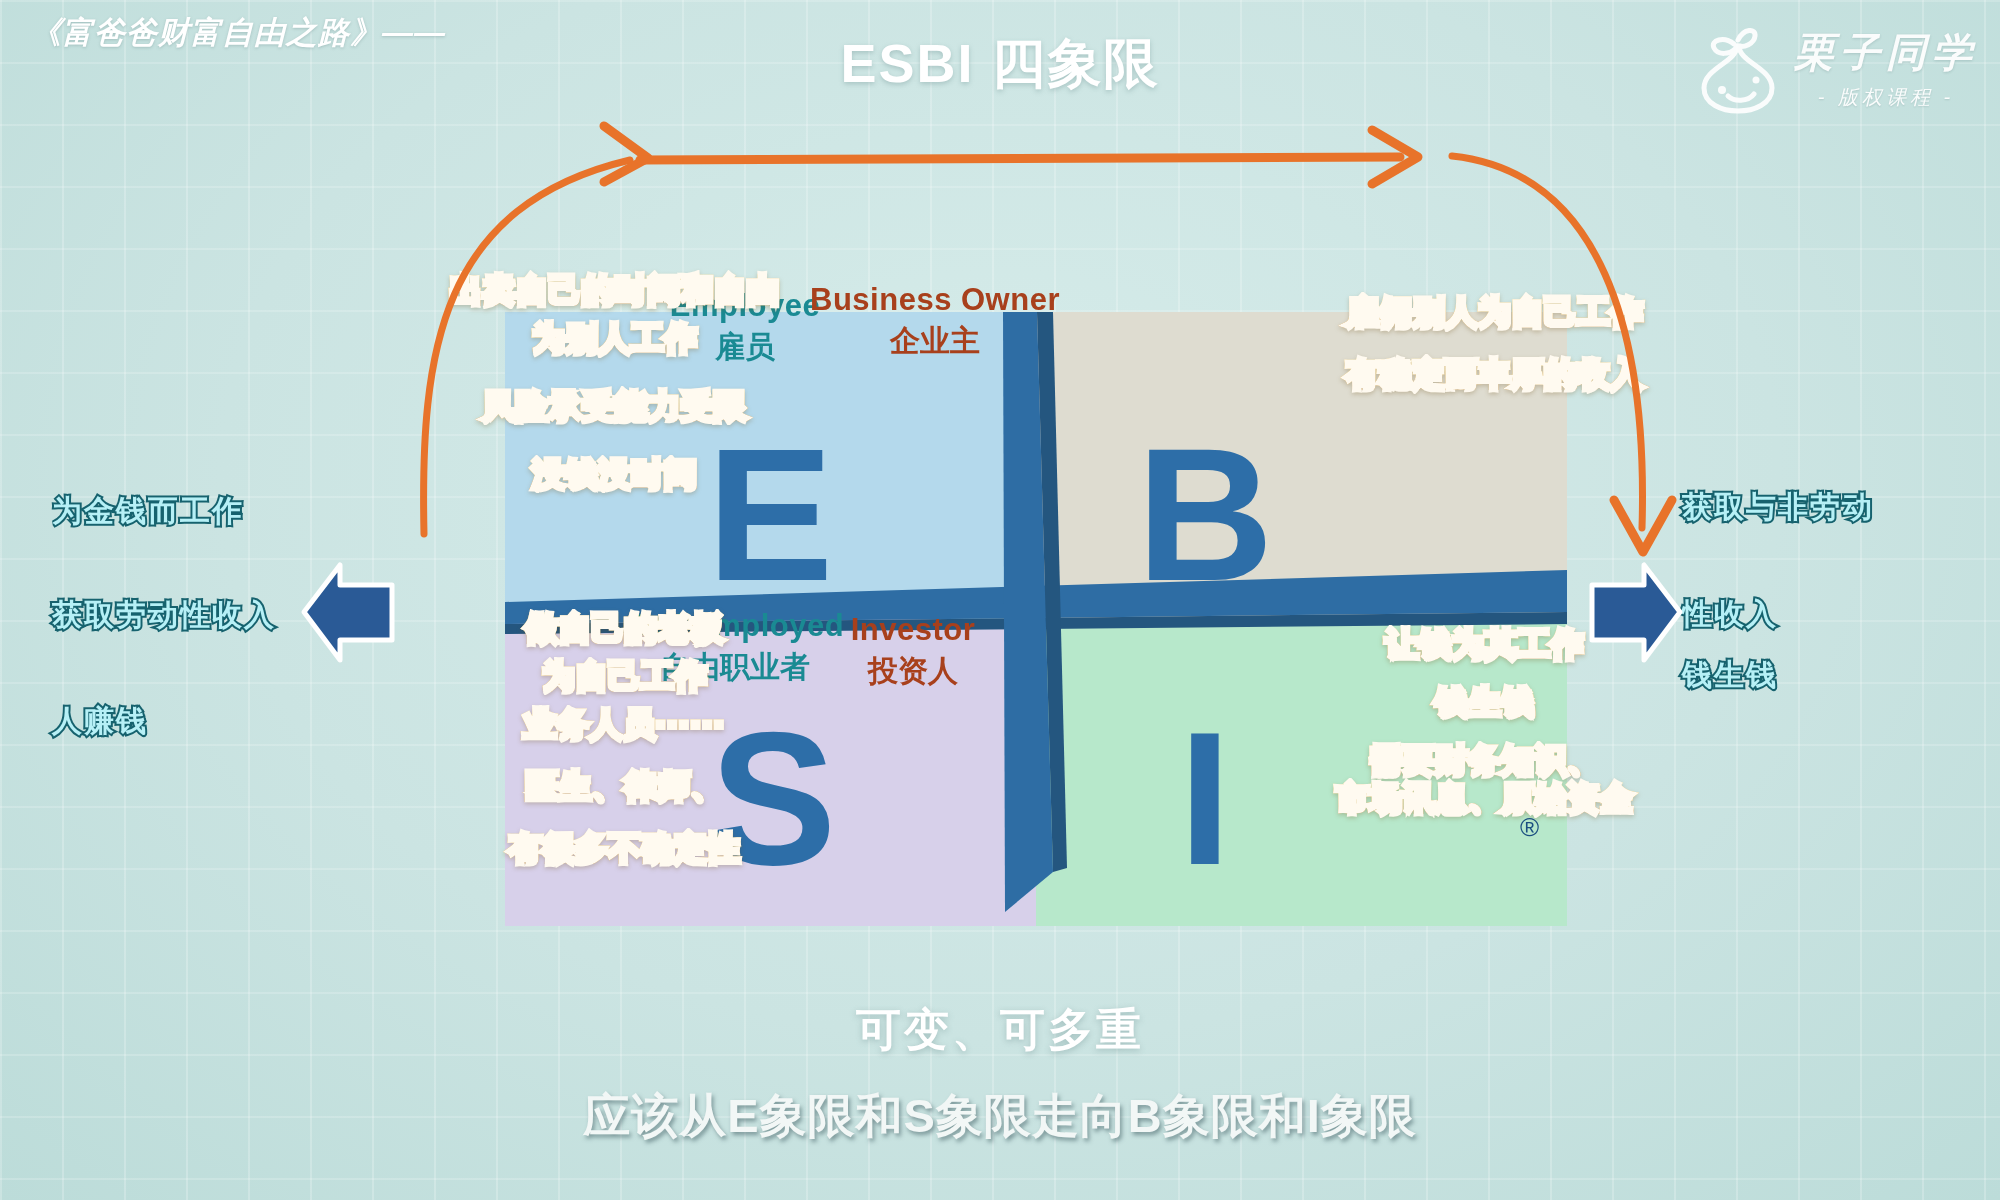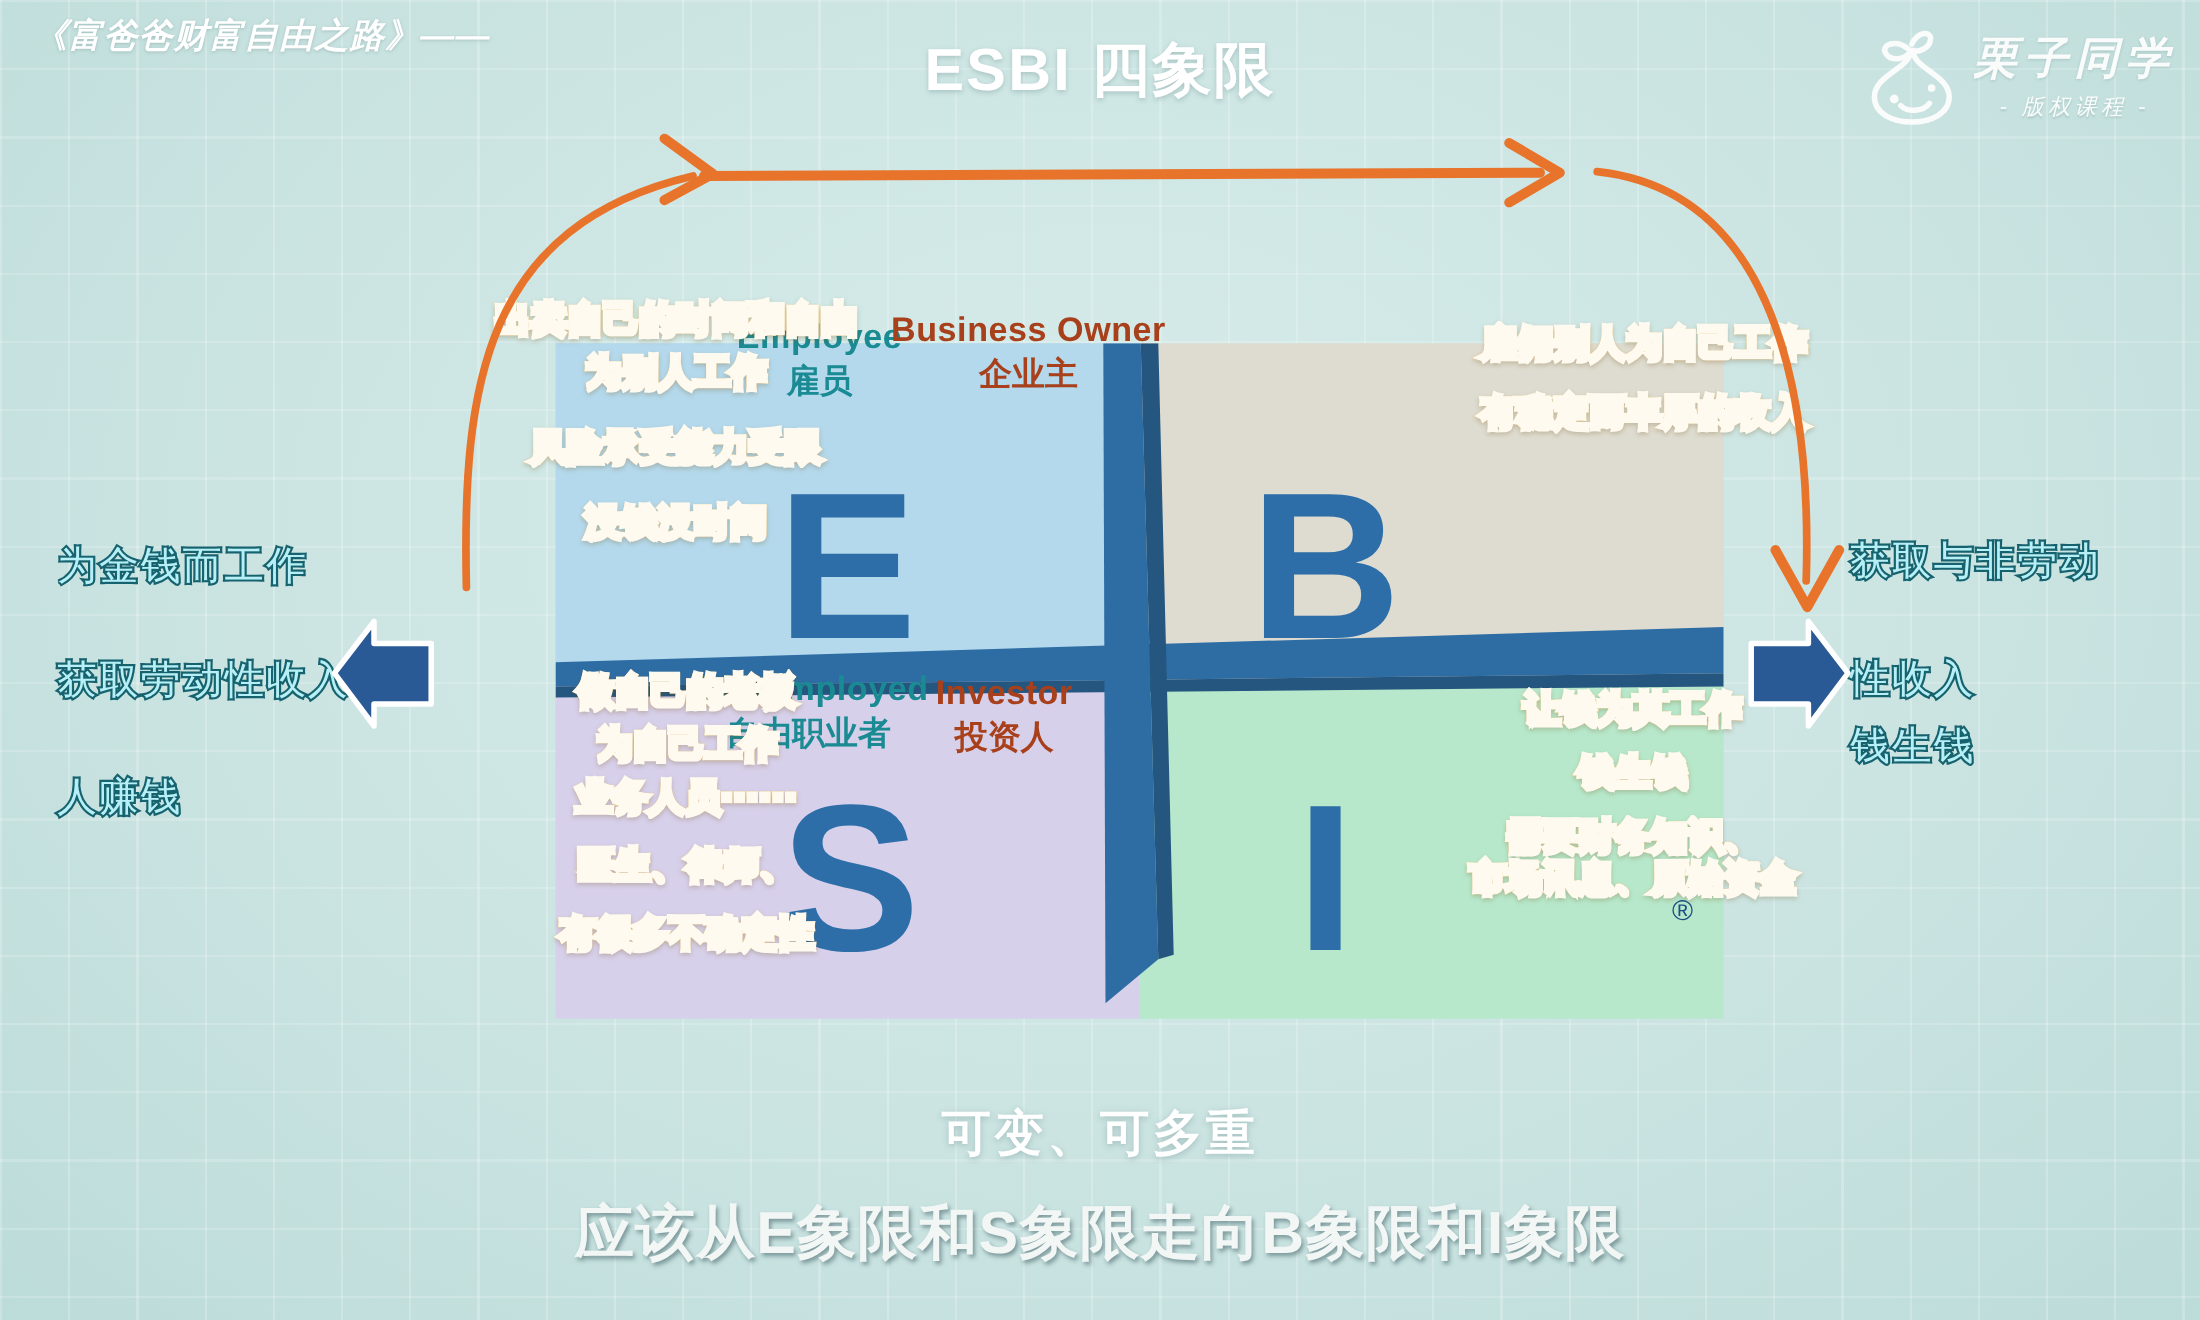--- a/index.html
+++ b/index.html
@@ -68,22 +68,22 @@
     letter-spacing: 4px;
     font-style: italic;
     margin-top: 4px;
     text-shadow: 0 1px 2px rgba(120,150,150,0.4);
     white-space: nowrap;
   }
 
   
   .side-label {
     position: absolute;
-    font-size: 36px;
-    font-weight: normal;
+    font-size: 30px;
+    font-weight: bold;
     line-height: 1.0;
     color: #b6f0f6;
     -webkit-text-stroke: 4px #16626e;
     paint-order: stroke fill;
     letter-spacing: 2px;
     white-space: nowrap;
   }
   .side-left  { left: 52px; }
   .side-right { left: 1682px; }
   .sl-1 { top: 496px; }
@@ -179,21 +179,21 @@
     font-size: 45px;
     font-weight: bold;
     color: #ffffff;
     letter-spacing: 3px;
     text-shadow: 0 2px 6px rgba(110,145,145,0.45);
   }
   .caption-sub {
     position: absolute;
     left: 0; right: 0; top: 1085px;
     text-align: center;
-    font-size: 54px;
+    font-size: 47px;
     font-weight: bold;
     color: #f2f7f6;
     letter-spacing: 1px;
     text-shadow: 2px 3px 4px rgba(60,90,95,0.55);
   }
 
   svg.overlay {
     position: absolute;
     left: 0; top: 0;
     width: 2000px; height: 1200px;

